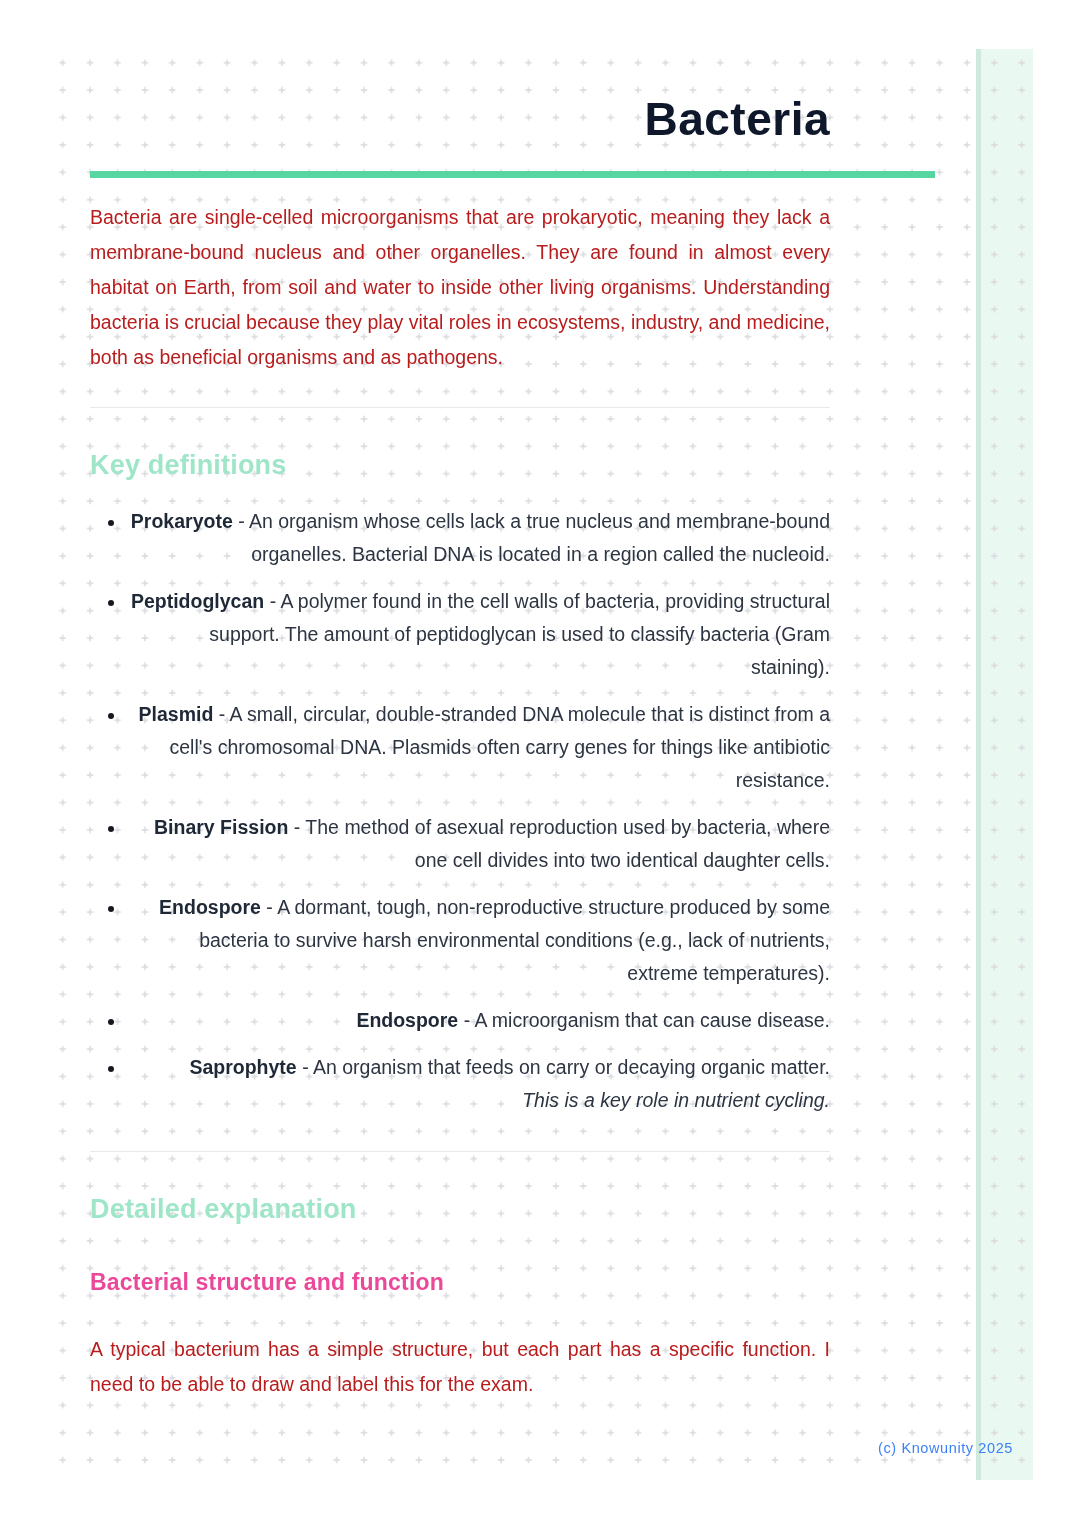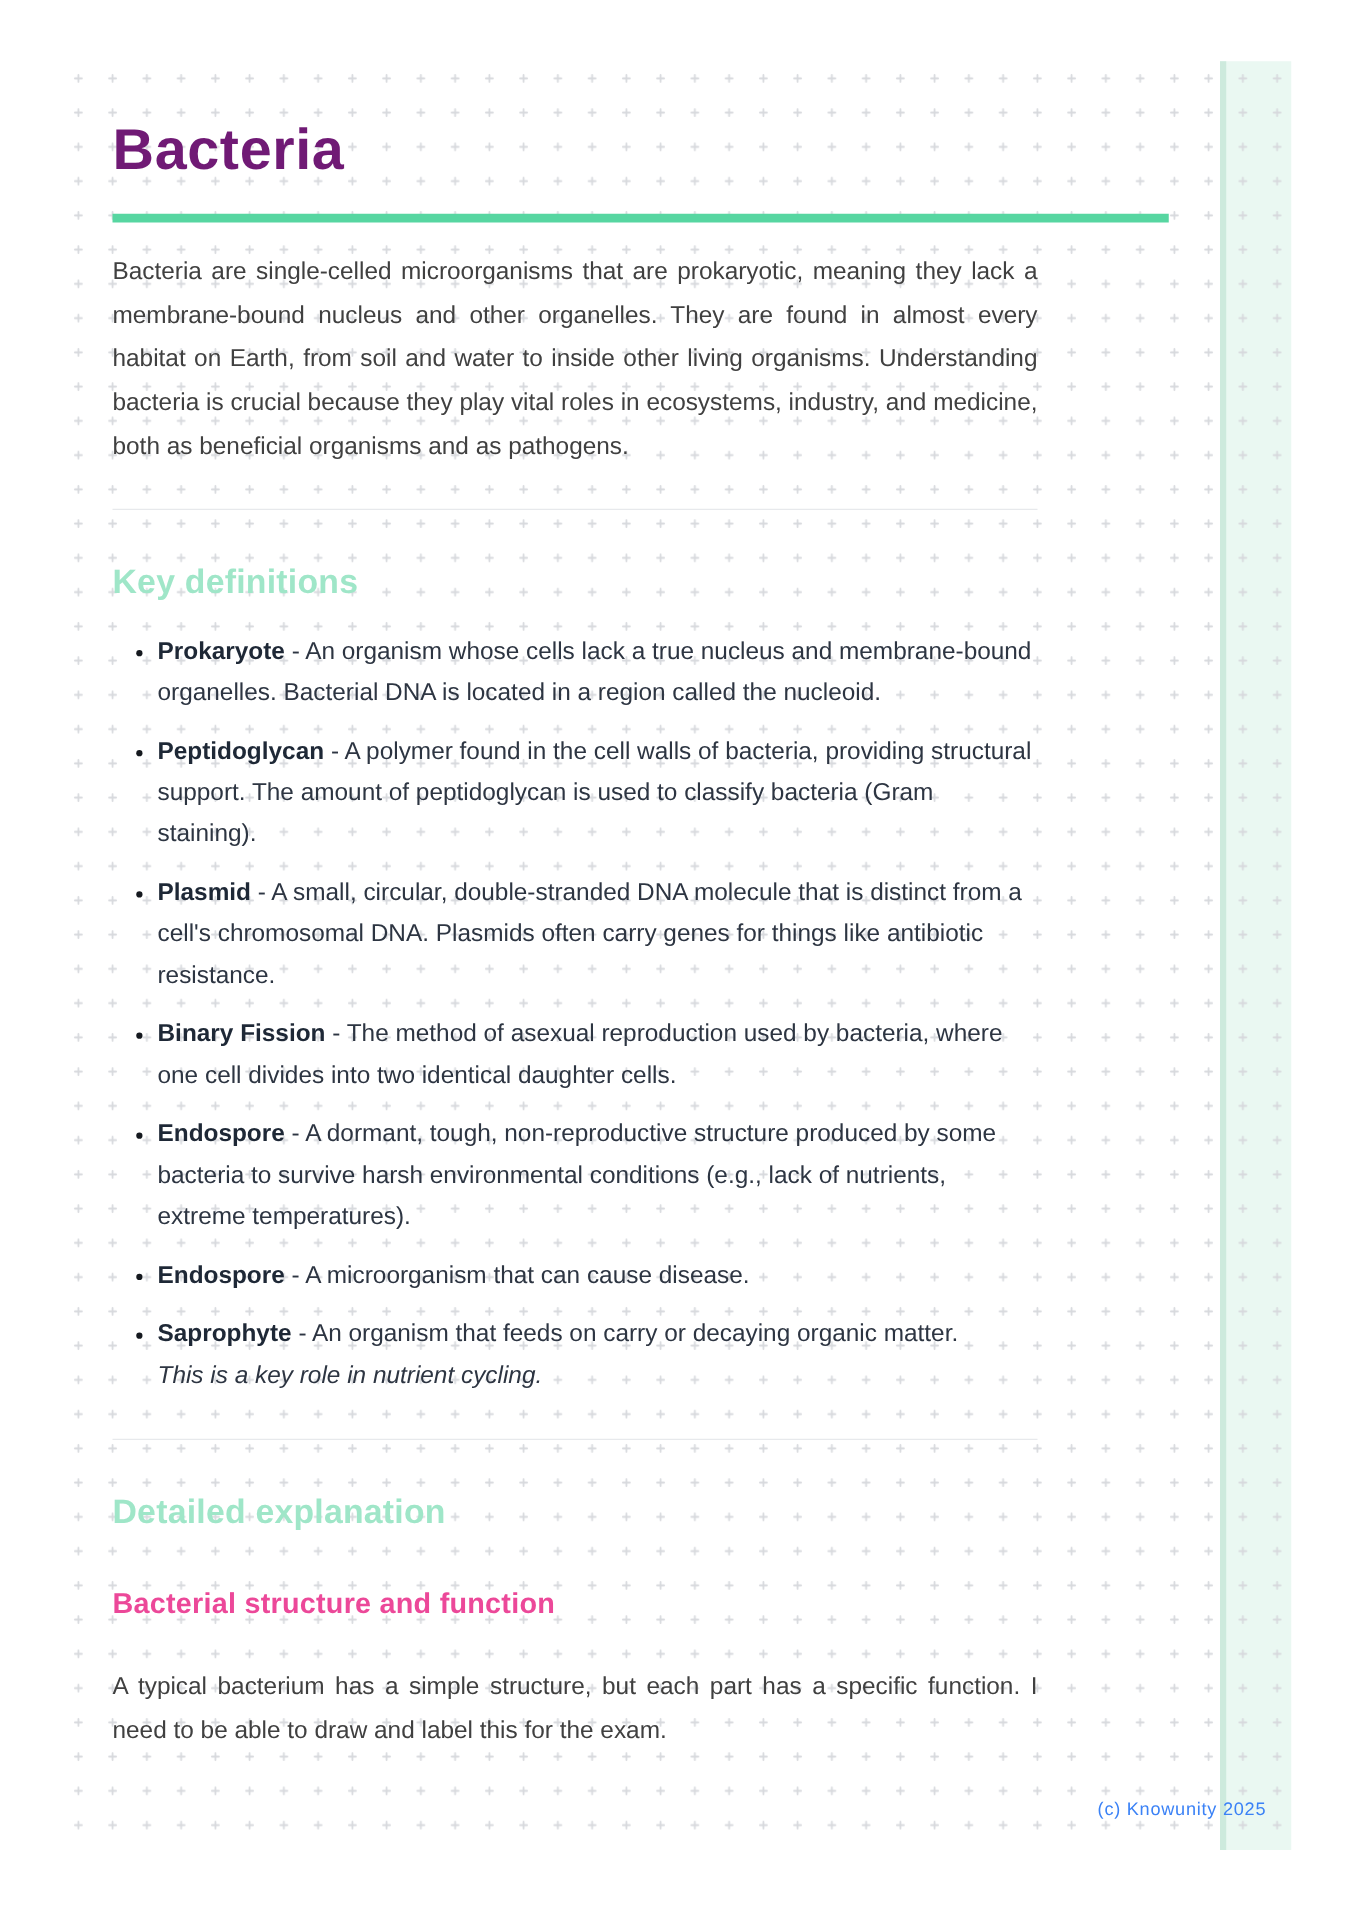--- a/index.html
+++ b/index.html
@@ -11,41 +11,41 @@
   }
   .page{position:absolute;inset:0;background:#ffffff;}
   .green-strip{
     position:absolute;left:976px;top:49px;width:52px;height:1431px;
     background:#eaf8f2;border-left:5px solid #cdeadd;box-sizing:content-box;
   }
   .dots{position:absolute;left:49px;top:49px;pointer-events:none;}
   .content{position:absolute;left:90px;top:94px;width:740px;}
   h1{
     margin:0;font-size:46px;line-height:1.1;font-weight:800;
-    color:#701a75;letter-spacing:.5px;
+    color:#0f172a;letter-spacing:.5px;text-align:right;
   }
   .title-rule{width:845px;height:7px;background:#57d6a1;margin-top:26px;border:none;}
   h2{
     margin:0;font-size:27px;font-weight:700;color:#9fe6c8;letter-spacing:.2px;
   }
   h3{
     margin:0;font-size:23px;font-weight:700;color:#ec4899;letter-spacing:.2px;
   }
   .h2-intro{margin-top:38px;}
   p{
-    margin:0;font-size:19.5px;line-height:35px;text-align:justify;color:#404040;
+    margin:0;font-size:19.5px;line-height:35px;text-align:justify;color:#b91c1c;
   }
   .p-intro{margin-top:22px;}
   .divider{border:none;border-top:1px solid #e7e9ec;margin:32px 0 0 0;width:740px;}
   .h2-keydefs{margin-top:42px;}
   ul.defs{
     margin:24px 0 0 0;padding:0 0 0 36px;list-style:disc;
   }
   ul.defs li{
-    font-size:19.5px;line-height:33px;margin-bottom:14px;color:#2d3542;
+    font-size:19.5px;line-height:33px;margin-bottom:14px;color:#2d3542;text-align:right;
   }
   ul.defs li::marker{color:#15191f;font-size:19px;}
   .term{font-weight:700;color:#1e2836;}
   .note{display:block;font-style:italic;}
   .divider2{margin-top:34px;}
   .h2-detailed{margin-top:42px;}
   .h3-structure{margin-top:44px;}
   .p-final{margin-top:36px;}
   .watermark{
     position:absolute;right:67px;top:1440px;font-size:14.5px;color:#3b82f6;

